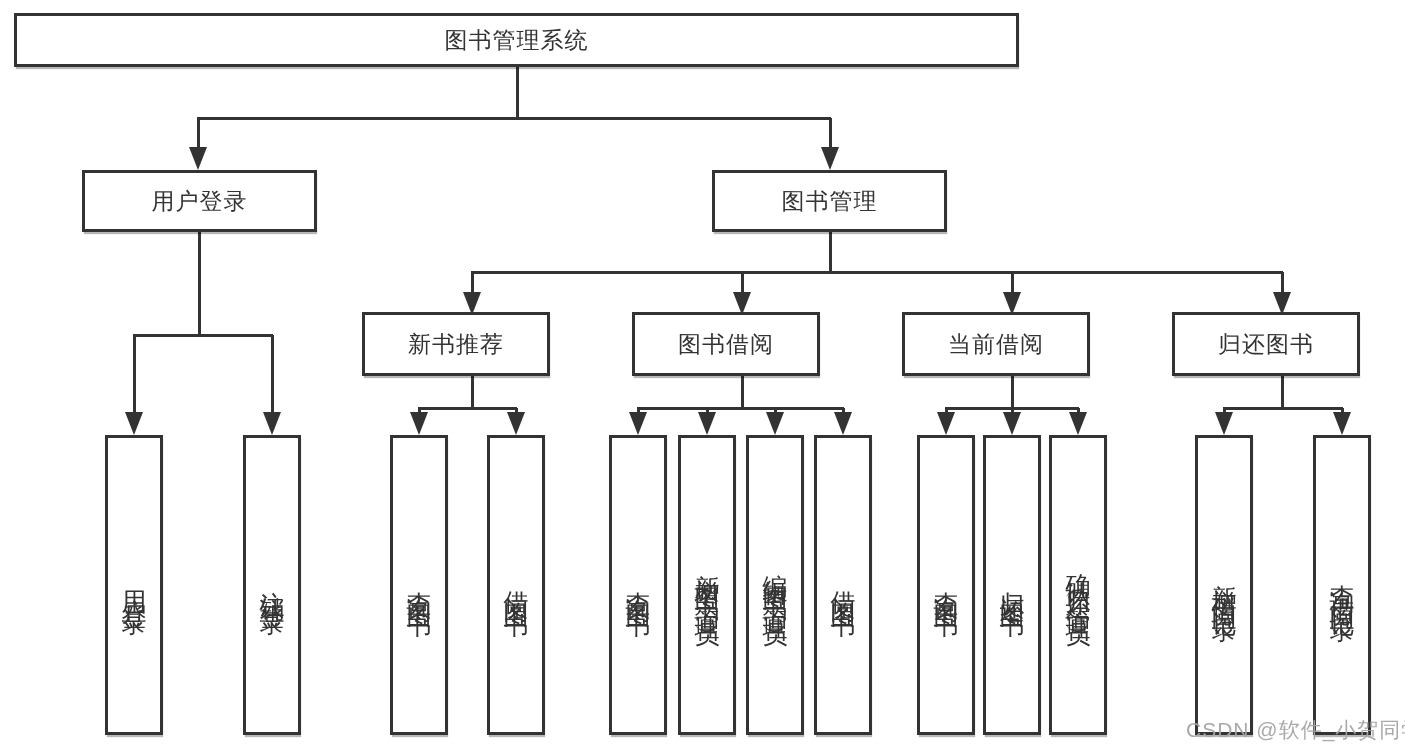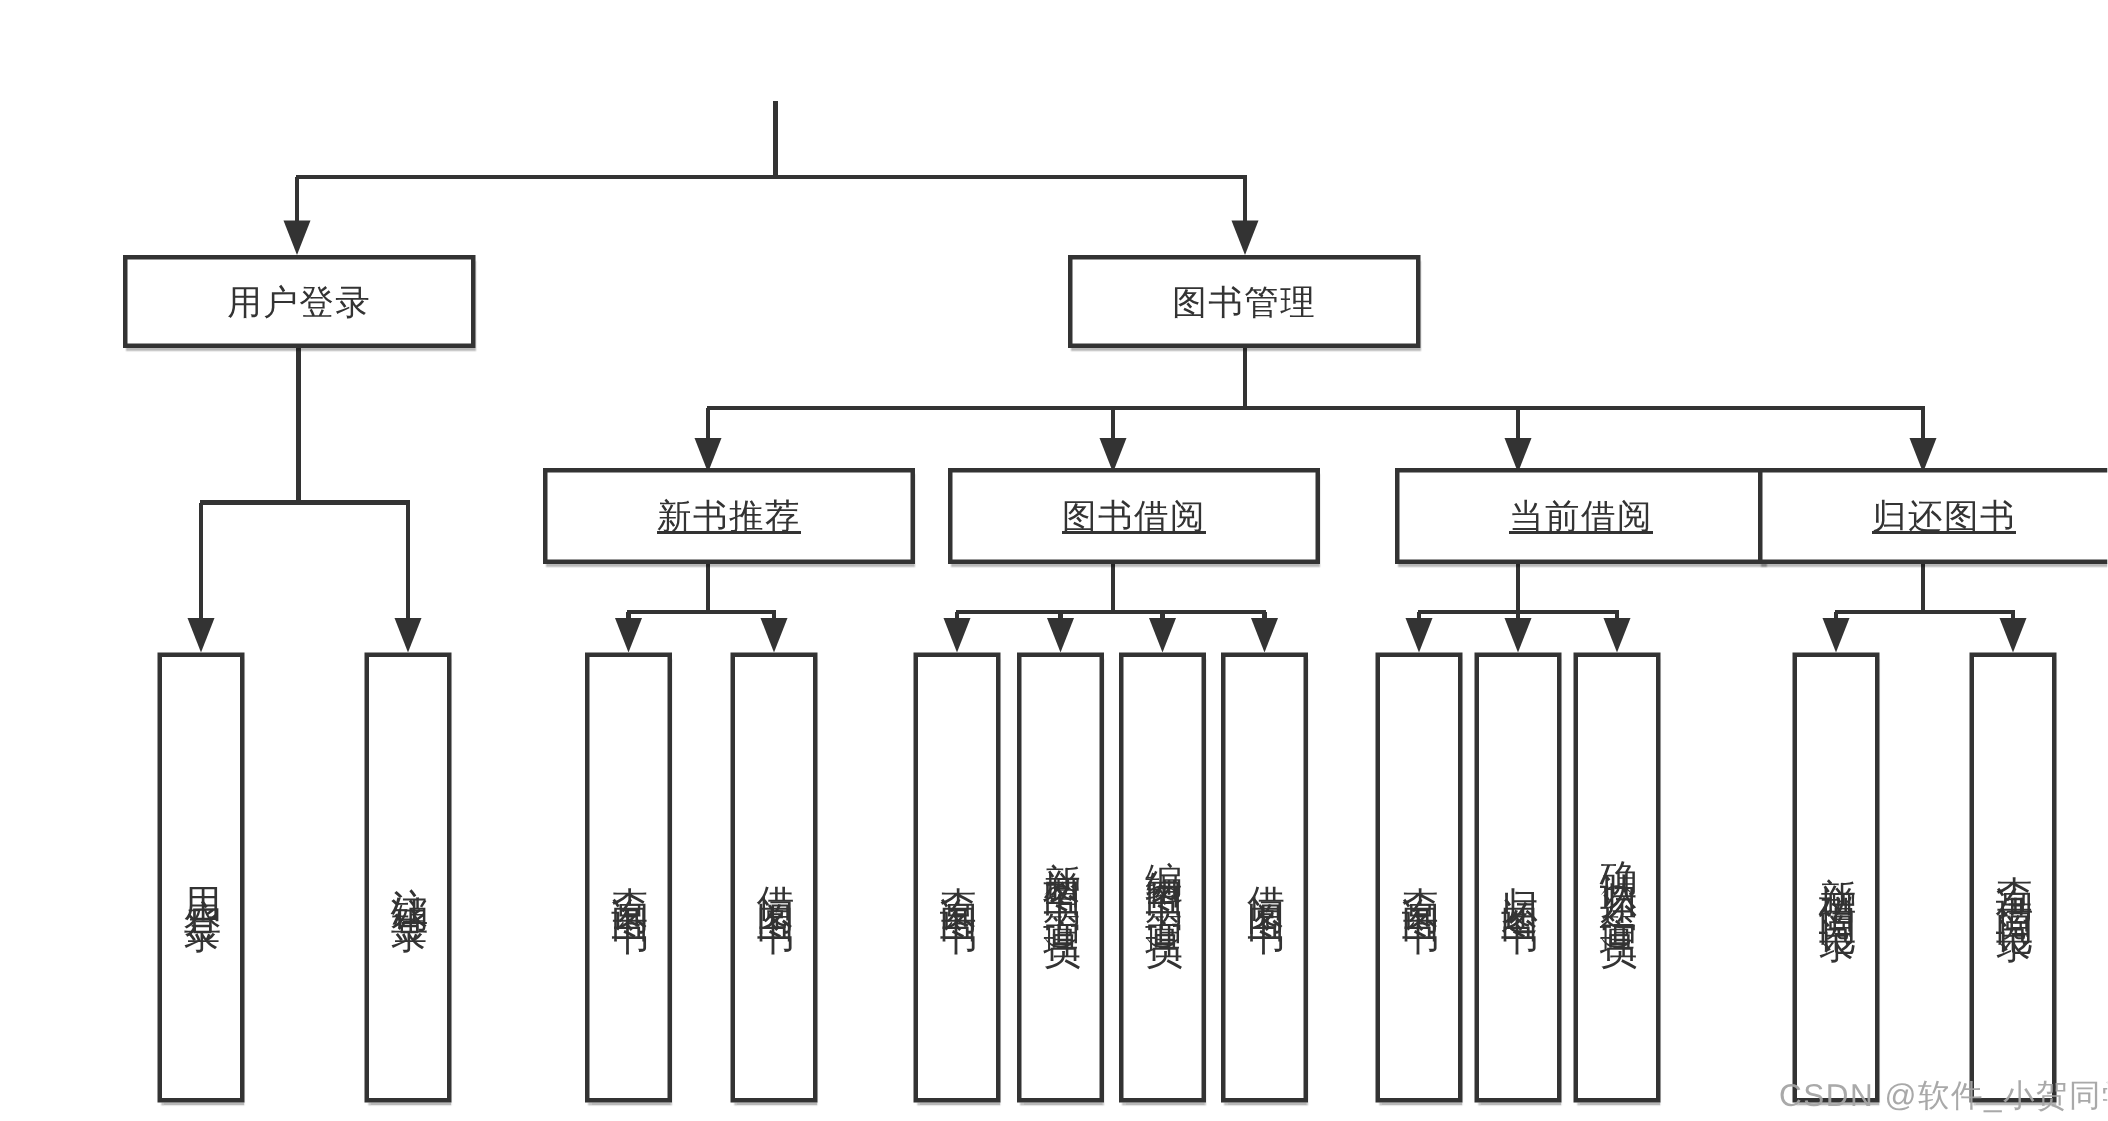--- a/index.html
+++ b/index.html
@@ -43,21 +43,21 @@
     writing-mode: vertical-rl;
     text-orientation: mixed;
     font-size: 25px;
     letter-spacing: 7px;
     line-height: 1;
     white-space: nowrap;
   }
   
   .root-box  { left: 14px;  top: 13px;  width: 1005px; height: 54px; }
   .l2-box    { top: 170px; width: 235px; height: 62px; }
-  .l3-box    { top: 312px; width: 248px; height: 64px; text-decoration: underline; }
+  .l3-box    { top: 312px; width: 188px; height: 64px; }
   .leaf-box  { top: 435px; width: 58px;  height: 300px; }
 
   #watermark {
     position: absolute;
     left: 1186px;
     top: 716px;
     font-size: 21px;
     color: rgba(164,164,164,0.95);
     letter-spacing: 1px;
     white-space: nowrap;
@@ -131,35 +131,38 @@
       <polygon points="766,412 784,412 775,435"></polygon>
       <polygon points="834,412 852,412 843,435"></polygon>
       <polygon points="937,412 955,412 946,435"></polygon>
       <polygon points="1003,412 1021,412 1012,435"></polygon>
       <polygon points="1069,412 1087,412 1078,435"></polygon>
       <polygon points="1215,412 1233,412 1224,435"></polygon>
       <polygon points="1333,412 1351,412 1342,435"></polygon>
     </g>
   </svg>
 
+  <div class="node root-box">
+    <span class="hlabel">图书管理系统</span>
+  </div>
 
   <div class="node l2-box" style="left:82px;">
     <span class="hlabel">用户登录</span>
   </div>
   <div class="node l2-box" style="left:712px;">
     <span class="hlabel">图书管理</span>
   </div>
 
   <div class="node l3-box" style="left:362px;">
     <span class="hlabel">新书推荐</span>
   </div>
   <div class="node l3-box" style="left:632px;align-items:center;">
     <span class="hlabel">图书借阅</span>
   </div>
-  <div class="node l3-box" style="left:902px;margin-left:28px;">
+  <div class="node l3-box" style="left:902px;">
     <span class="hlabel">当前借阅</span>
   </div>
   <div class="node l3-box" style="left:1172px;">
     <span class="hlabel">归还图书</span>
   </div>
 
   <div class="node leaf-box vbox" style="left:105px;">
     <span class="vtext">用户登录</span>
   </div>
   <div class="node leaf-box vbox" style="left:243px;">

